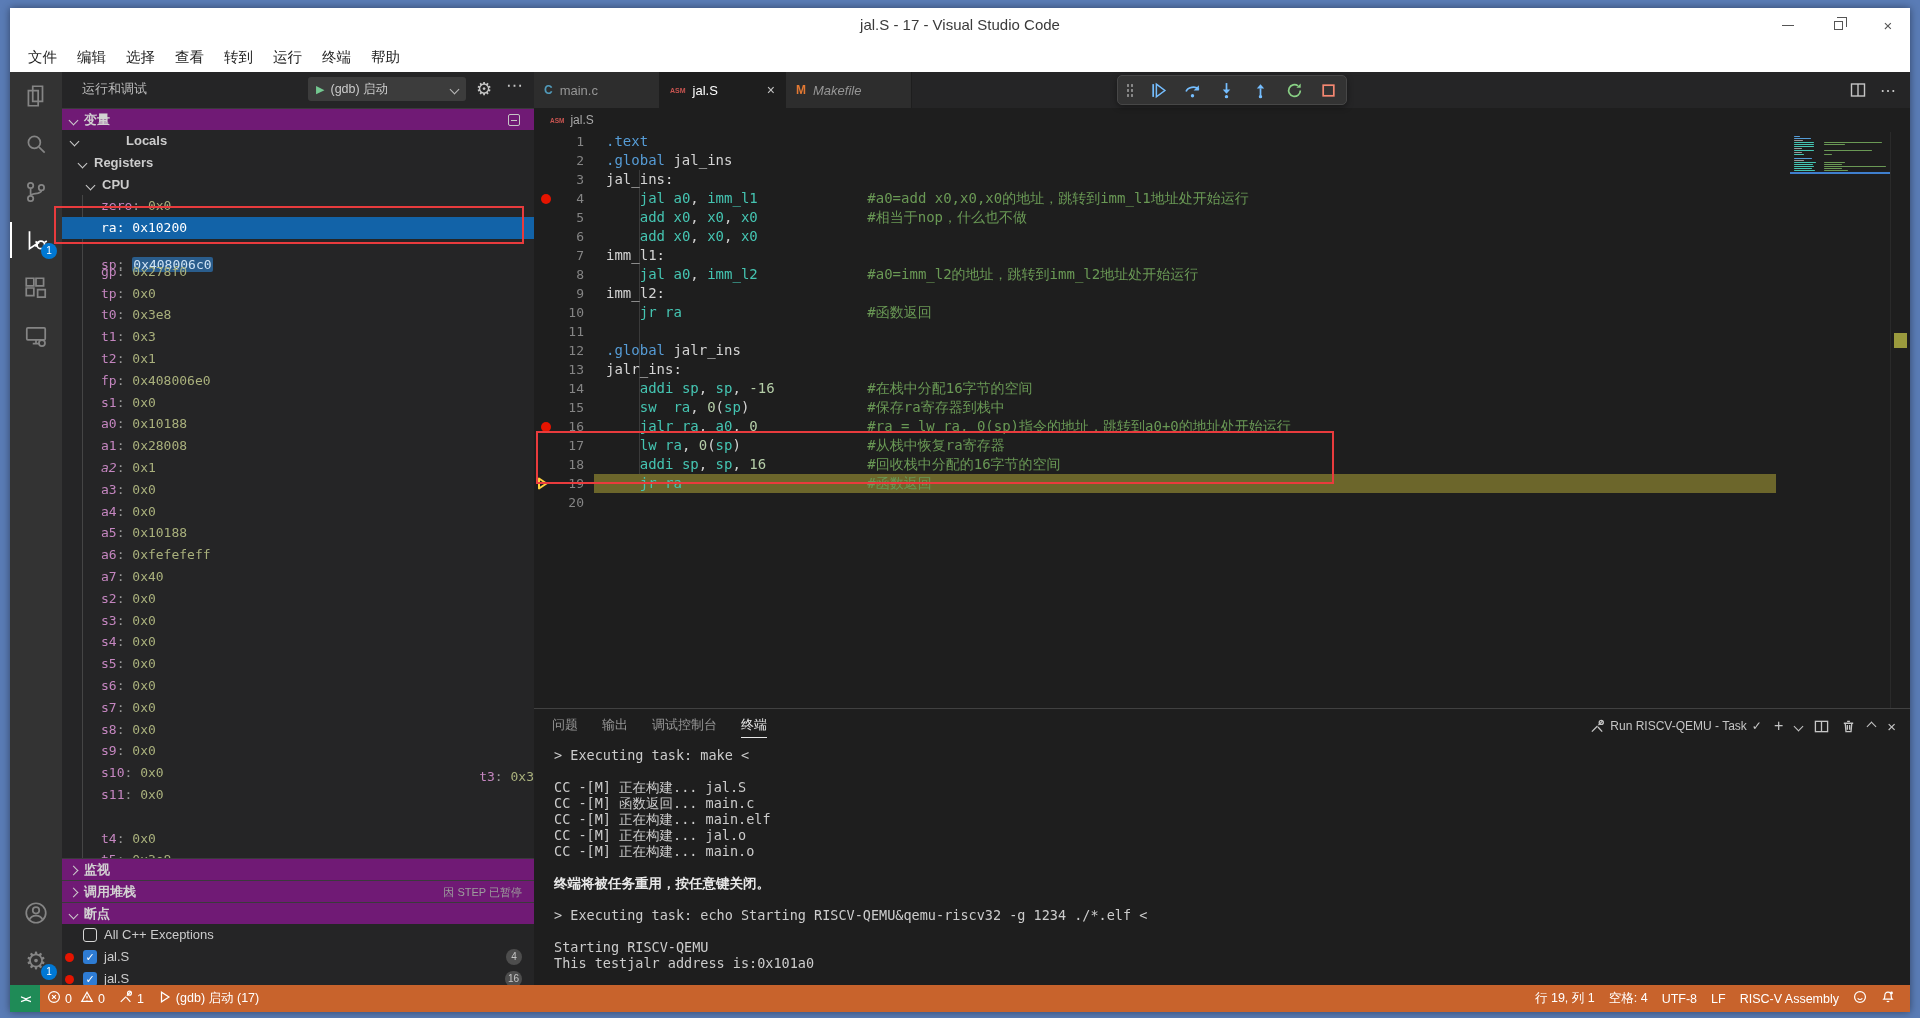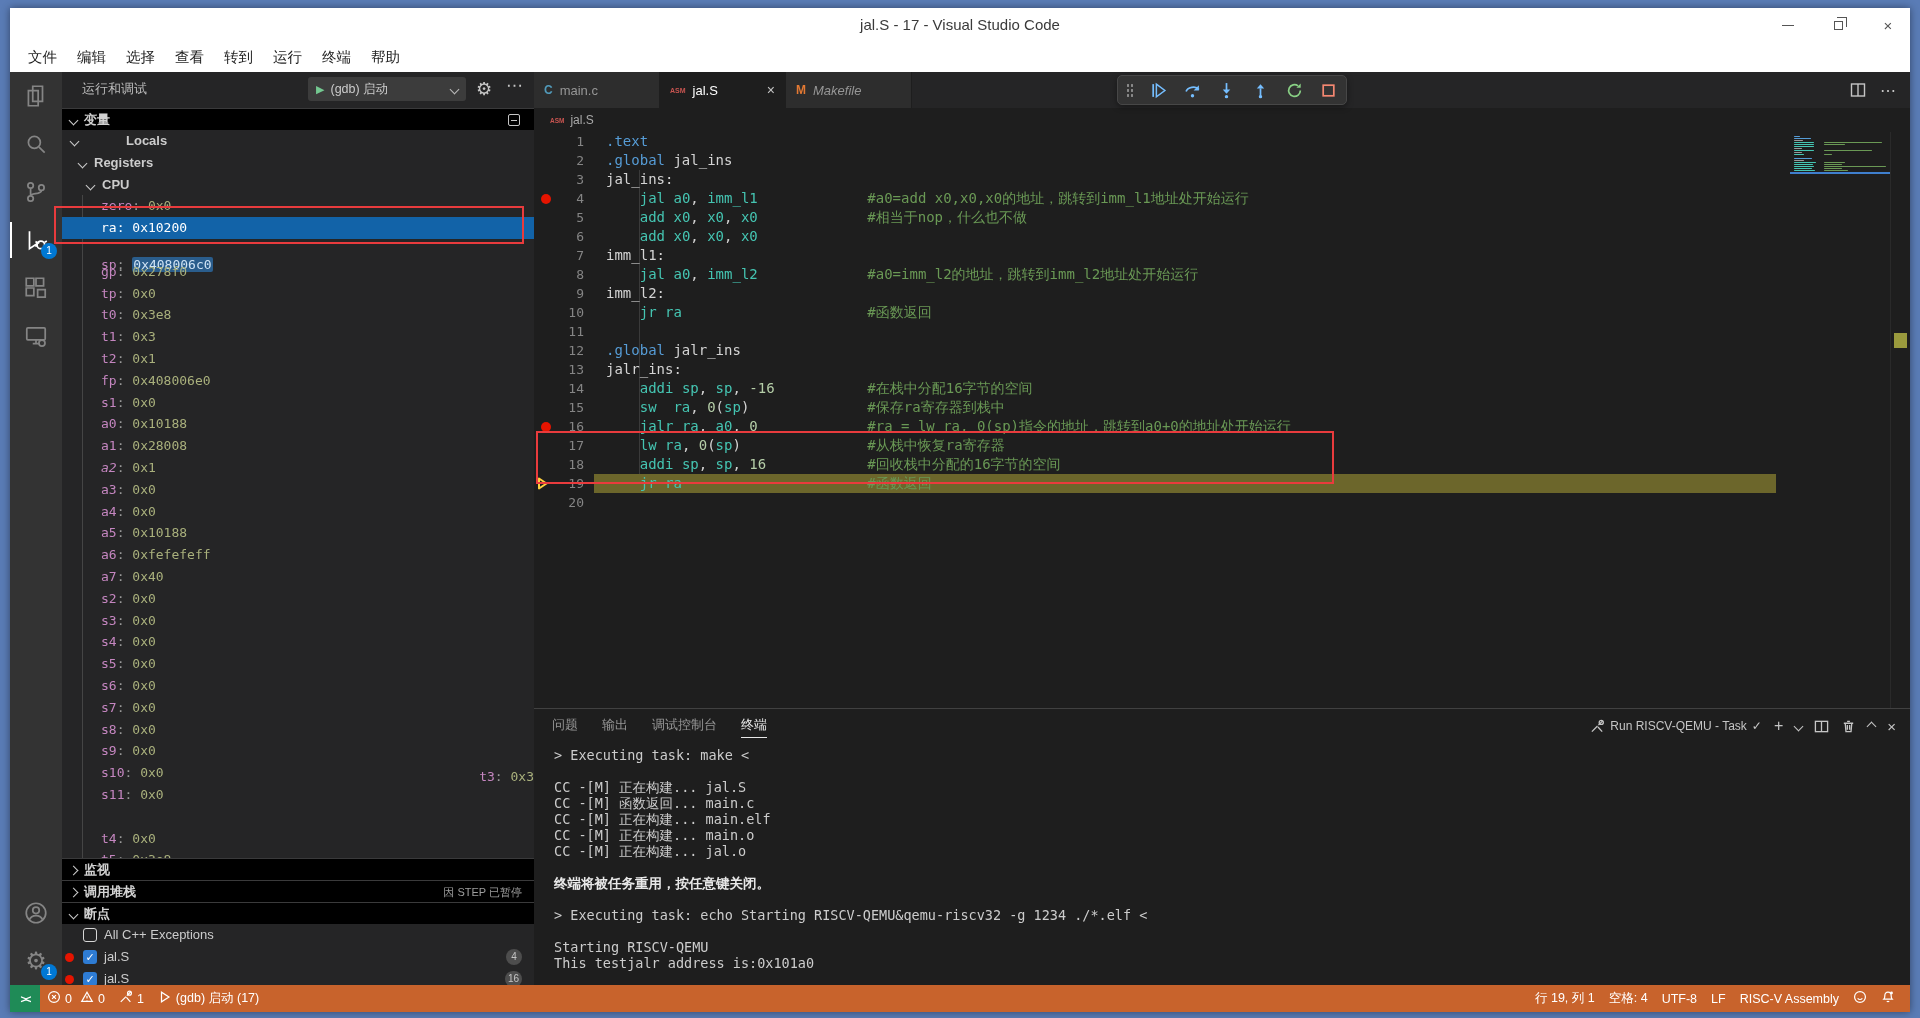--- a/index.html
+++ b/index.html
@@ -38,21 +38,21 @@
   .launch-select .play { color:#74c991; font-size:11px; }
   .launch-select .cv { margin-left:auto; color:#bbbbbb; }
   .sb-gear { position:absolute; left:414px; top:5px; color:#c5c5c5; font-size:18px; line-height:24px; }
   .sb-dots { position:absolute; left:444px; top:2px; color:#c5c5c5; font-size:17px; line-height:24px; letter-spacing:1px; }
 
   .cv { display:inline-block; width:7px; height:7px; border-right:1.5px solid currentColor; border-bottom:1.5px solid currentColor; }
   .cv.down { transform:rotate(45deg); }
   .cv.right { transform:rotate(-45deg); }
   .cv.up { transform:rotate(-135deg); }
 
-  .section-header { position:absolute; left:0; right:0; height:22px; font-size:13px; font-weight:bold; color:#d2d2d2; border-top:1px solid #3a3a3b; background:#000000; }
+  .section-header { position:absolute; left:0; right:0; height:22px; font-size:13px; font-weight:bold; color:#d2d2d2; border-top:1px solid #3a3a3b; background:#701a75; }
   .section-header .cv { position:absolute; left:8px; top:8px; color:#cccccc; }
   .section-header .sh-label { position:absolute; left:22px; top:0; line-height:22px; }
   .sh-right-note { position:absolute; right:12px; top:0; line-height:22px; font-weight:normal; font-size:11px; color:#9d9d9d; }
   .collapse-icon { position:absolute; right:14px; top:5px; width:12px; height:12px; border:1.2px solid #c5c5c5; border-radius:2px; }
   .collapse-icon::after { content:''; position:absolute; left:2px; top:4.5px; width:6px; border-top:1.2px solid #c5c5c5; }
 
   #var-tree { position:absolute; left:0; top:58px; width:472px; height:728px; overflow:hidden; }
   .tree-row { position:absolute; left:0; width:472px; height:22px; line-height:22px; font-size:13px; }
   .tree-row .cv { position:absolute; top:8px; color:#cccccc; }
   .tree-label { font-weight:bold; color:#cccccc; }
@@ -470,22 +470,22 @@
               </svg>
             <span class="cv up"></span>
             <span style="font-size:15px;">×</span>
           </div>
           <div class="panel-content" id="terminal">
               <div class="term-line">&gt; Executing task: make &lt;</div>
               <div class="term-line"> </div>
               <div class="term-line">CC -[M] 正在构建... jal.S</div>
               <div class="term-line">CC -[M] 函数返回... main.c</div>
               <div class="term-line">CC -[M] 正在构建... main.elf</div>
+              <div class="term-line">CC -[M] 正在构建... jal.o</div>
               <div class="term-line">CC -[M] 正在构建... main.o</div>
-              <div class="term-line">CC -[M] 正在构建... jal.o</div>
               <div class="term-line"> </div>
               <div class="term-line bold">终端将被任务重用，按任意键关闭。</div>
               <div class="term-line"> </div>
               <div class="term-line">&gt; Executing task: echo Starting RISCV-QEMU&amp;qemu-riscv32 -g 1234 ./*.elf &lt;</div>
               <div class="term-line"> </div>
               <div class="term-line">Starting RISCV-QEMU</div>
               <div class="term-line">This testjalr address is:0x101a0</div>
             </div>
         </div>
       </div>

